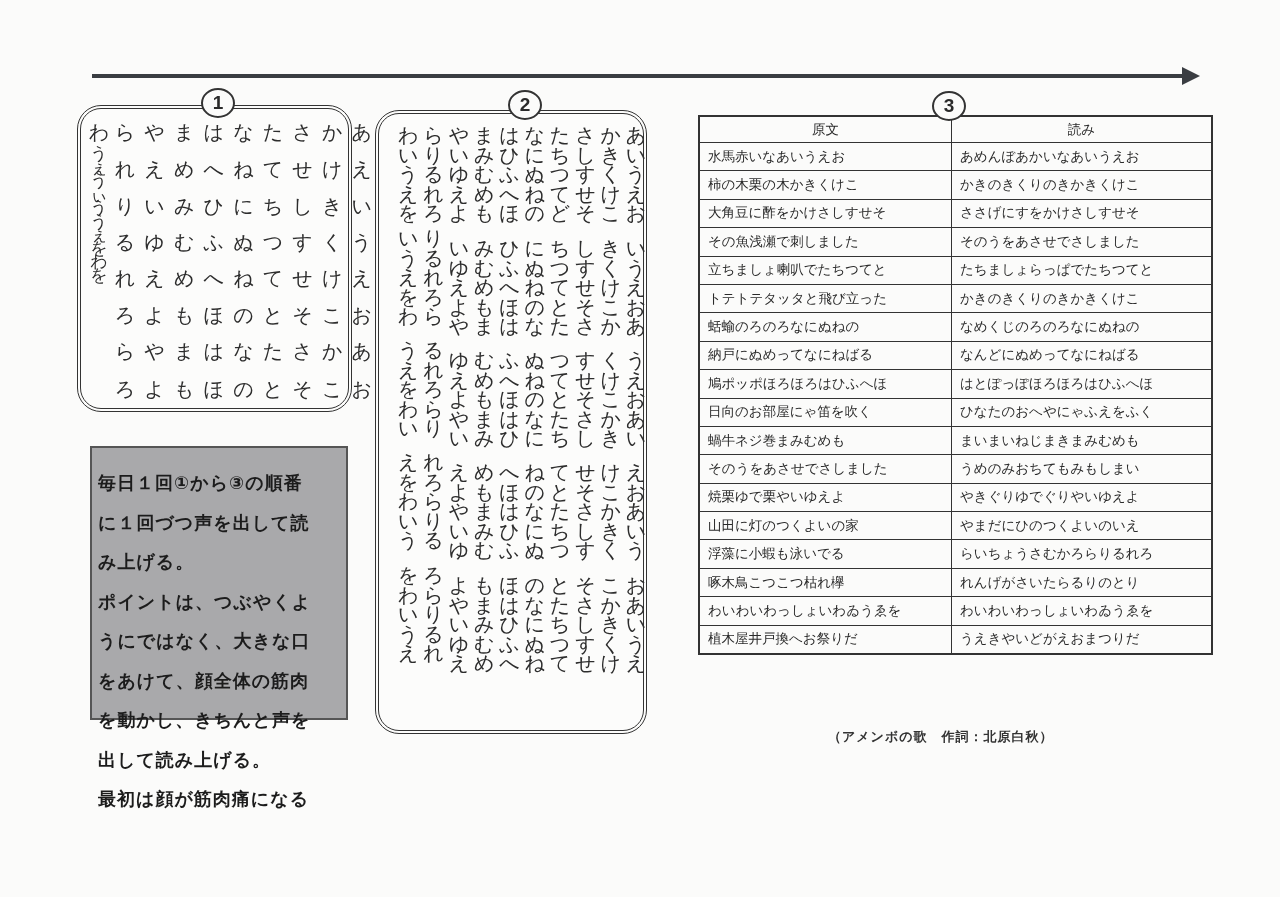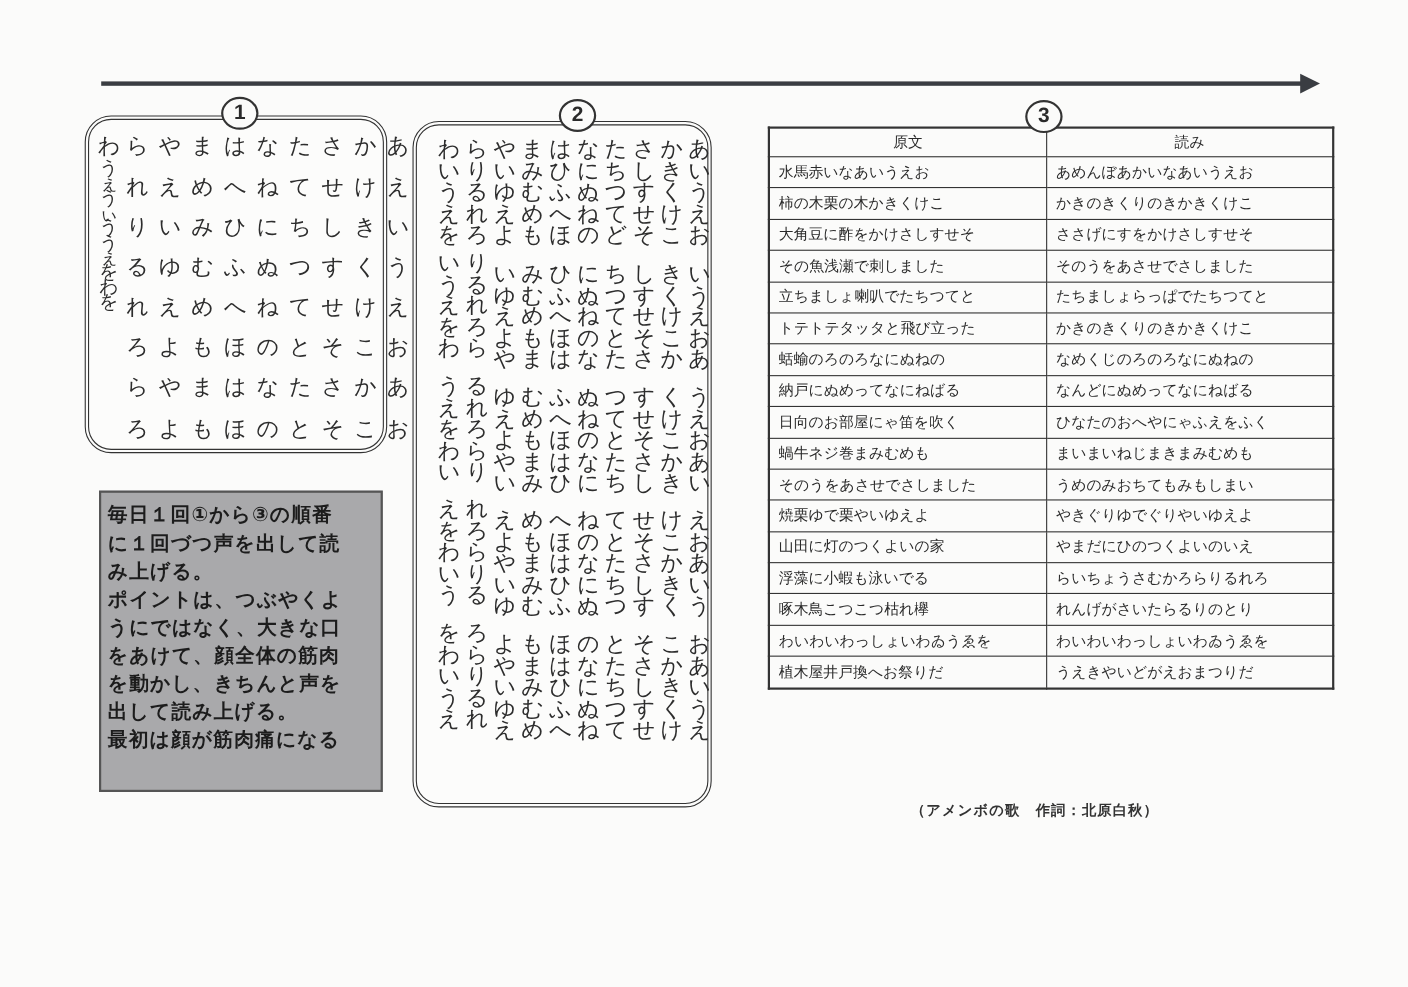--- a/index.html
+++ b/index.html
@@ -16,21 +16,21 @@
     background:#fbfbfa; font-weight:bold; font-size:19px; text-align:center; line-height:26px; z-index:3;
     font-family:"Liberation Sans", sans-serif; }
 
   .panel-box { position:absolute; border:4px double #333; border-radius:24px; background:#fcfcfb; box-sizing:border-box; }
 
   .kana { position:absolute; font-size:20px; line-height:20px; width:24px; text-align:center; color:#2d2d2d; }
   .kana-small { font-size:15px; }
 
   .note-box { position:absolute; left:90px; top:446px; width:258px; height:274px; background:#a9a9ab;
     border:2px solid #555; box-sizing:border-box; padding:8px 6px; }
-  .note-line { font-size:18px; font-weight:bold; line-height:25.5px; color:#1c1c1c; white-space:nowrap; letter-spacing:1px; }
+  .note-line { font-size:18px; font-weight:bold; line-height:25.5px; color:#1c1c1c; white-space:nowrap; letter-spacing:1px;margin-top:14px; }
 
   .table { position:absolute; left:698px; top:115px; width:515px; border-collapse:collapse; border:2px solid #333; }
   .table th, .table td { border:1.5px solid #333; height:27.4px; padding:0 8px; font-size:13.5px; text-align:left; font-weight:normal; white-space:nowrap; }
   .table th { text-align:center; height:25px; }
   .table td.c1 { width:235px; }
 
   .caption { position:absolute; left:828px; top:728px; font-size:13px; font-weight:bold; letter-spacing:1px; color:#333; }
 </style>
 </head>
 <body>
@@ -432,20 +432,24 @@
       </tr>
       <tr>
         <td class="c1">蛞蝓のろのろなにぬねの</td>
         <td>なめくじのろのろなにぬねの</td>
       </tr>
       <tr>
         <td class="c1">納戸にぬめってなにねばる</td>
         <td>なんどにぬめってなにねばる</td>
       </tr>
       <tr>
+        <td class="c1">鳩ポッポほろほろはひふへほ</td>
+        <td>はとぽっぽほろほろはひふへほ</td>
+      </tr>
+      <tr>
         <td class="c1">日向のお部屋にゃ笛を吹く</td>
         <td>ひなたのおへやにゃふえをふく</td>
       </tr>
       <tr>
         <td class="c1">蝸牛ネジ巻まみむめも</td>
         <td>まいまいねじまきまみむめも</td>
       </tr>
       <tr>
         <td class="c1">そのうをあさせでさしました</td>
         <td>うめのみおちてもみもしまい</td>

